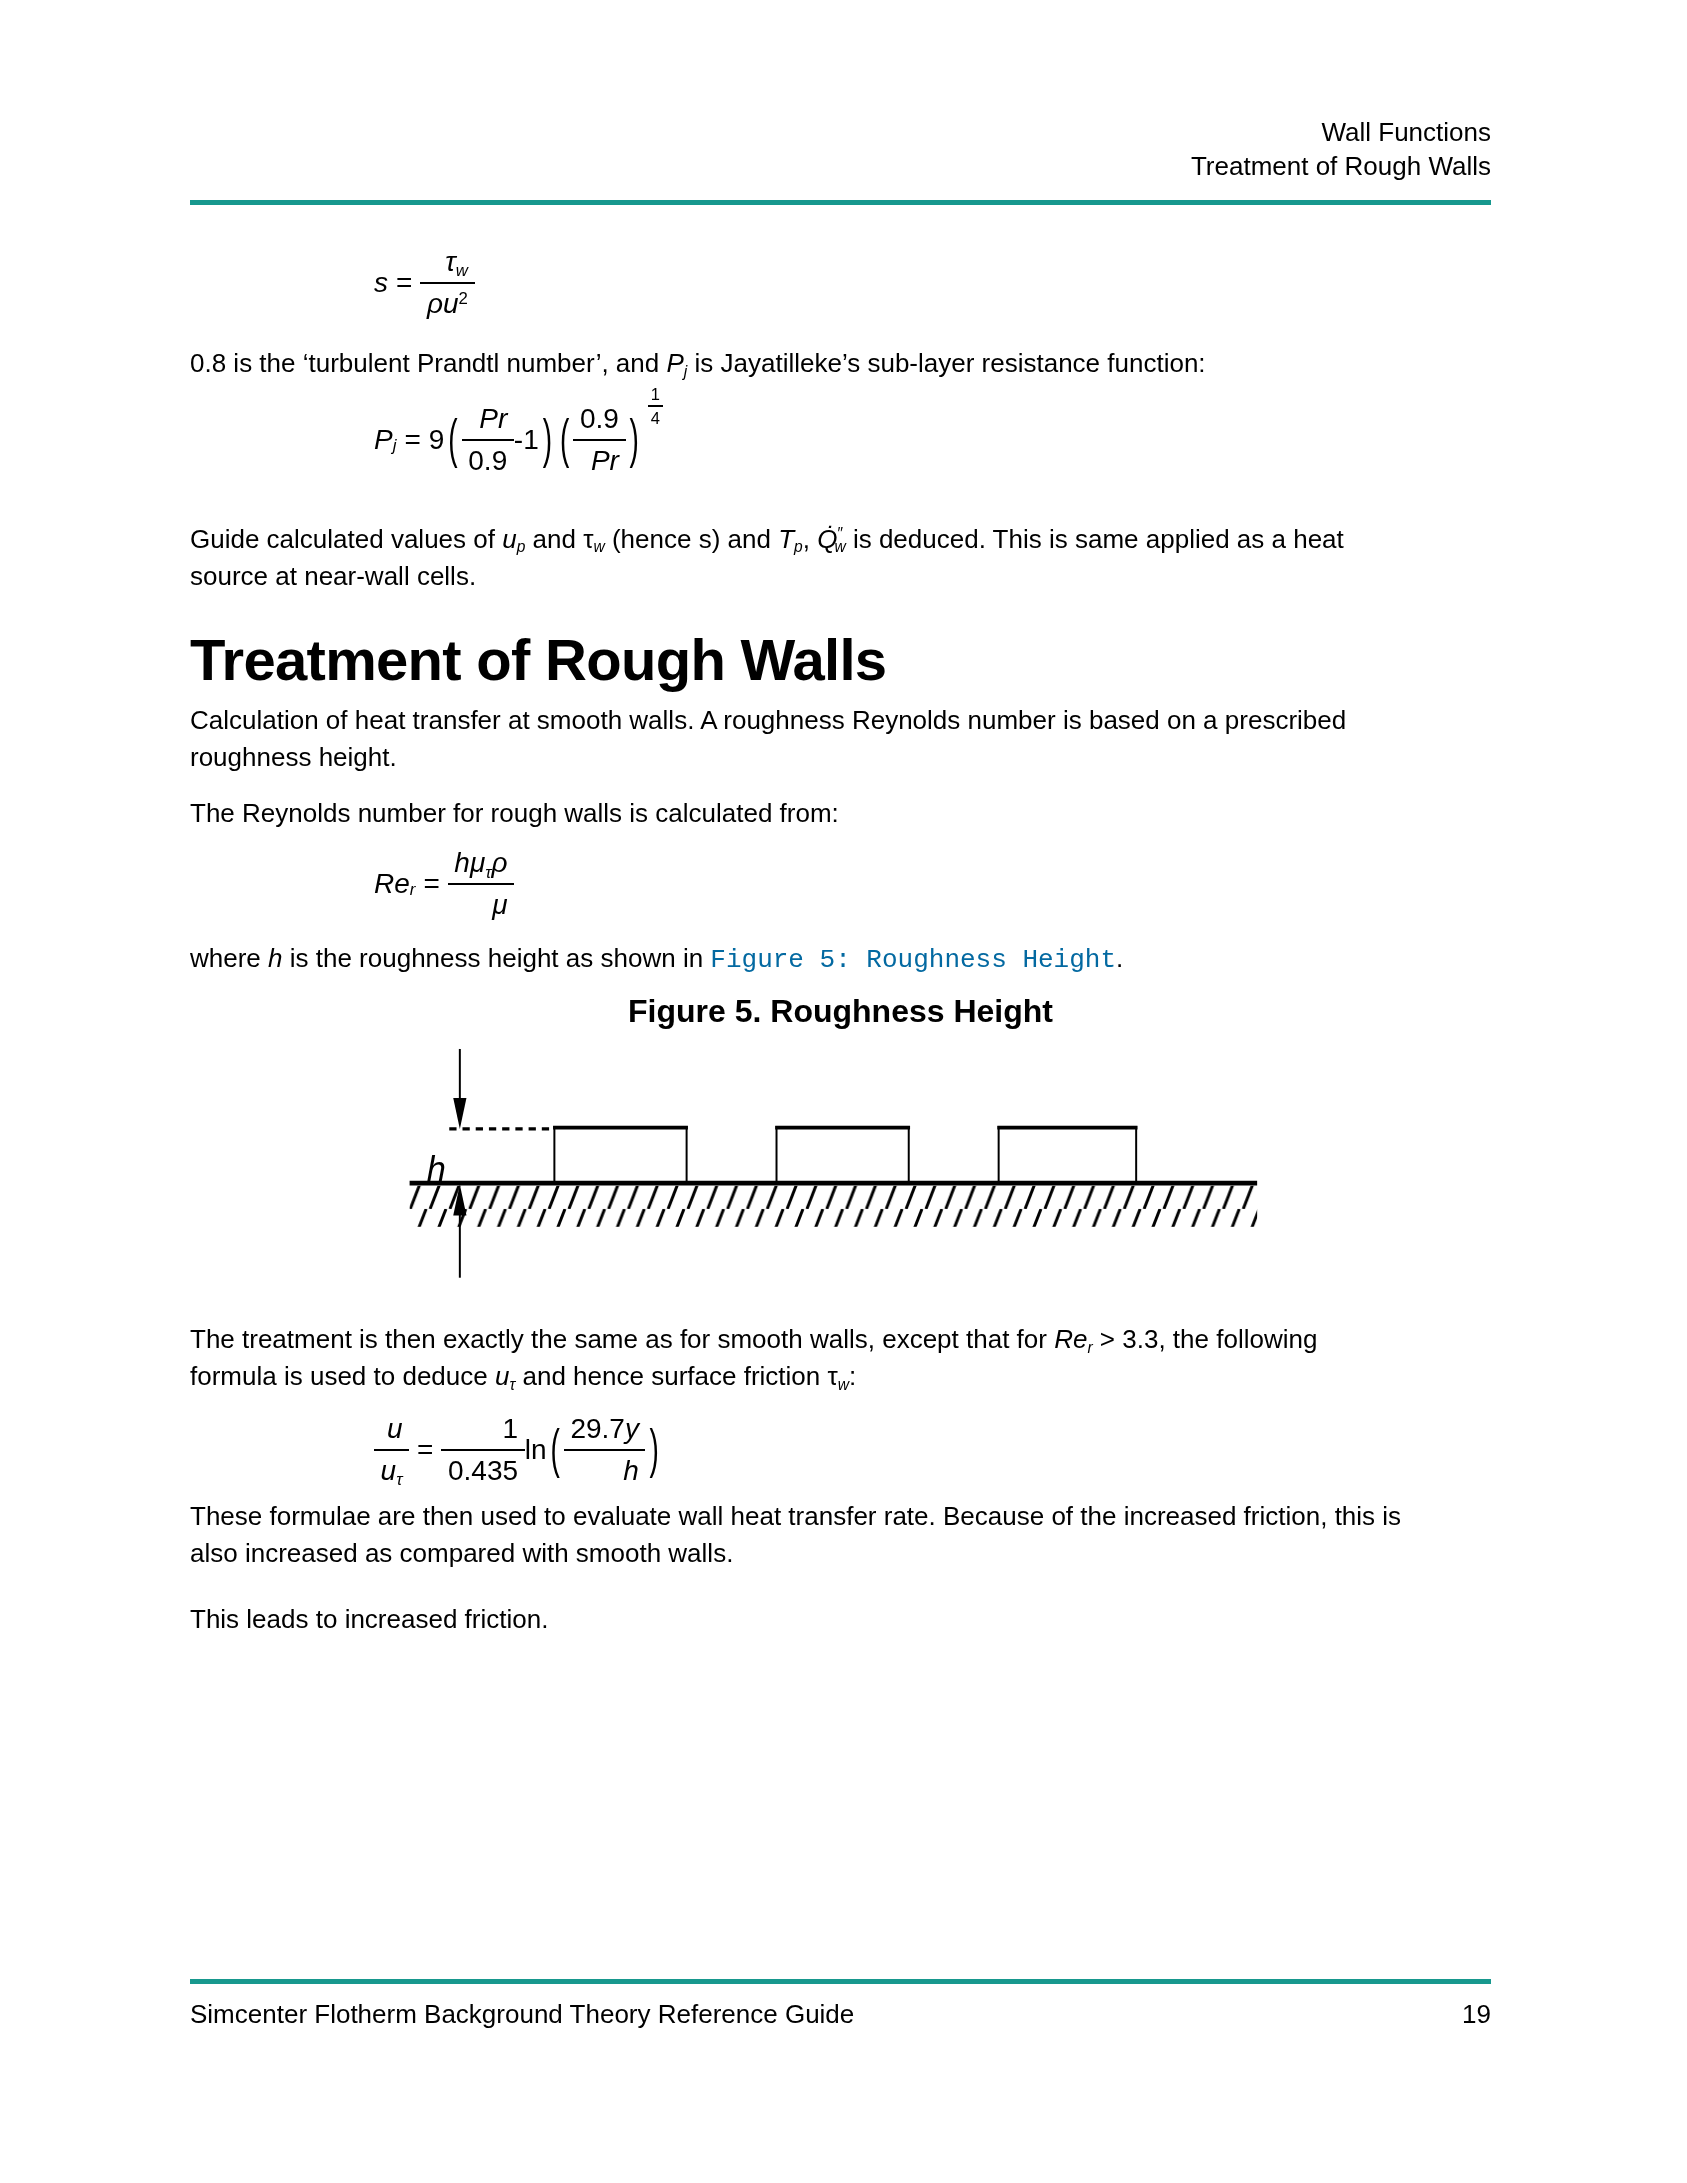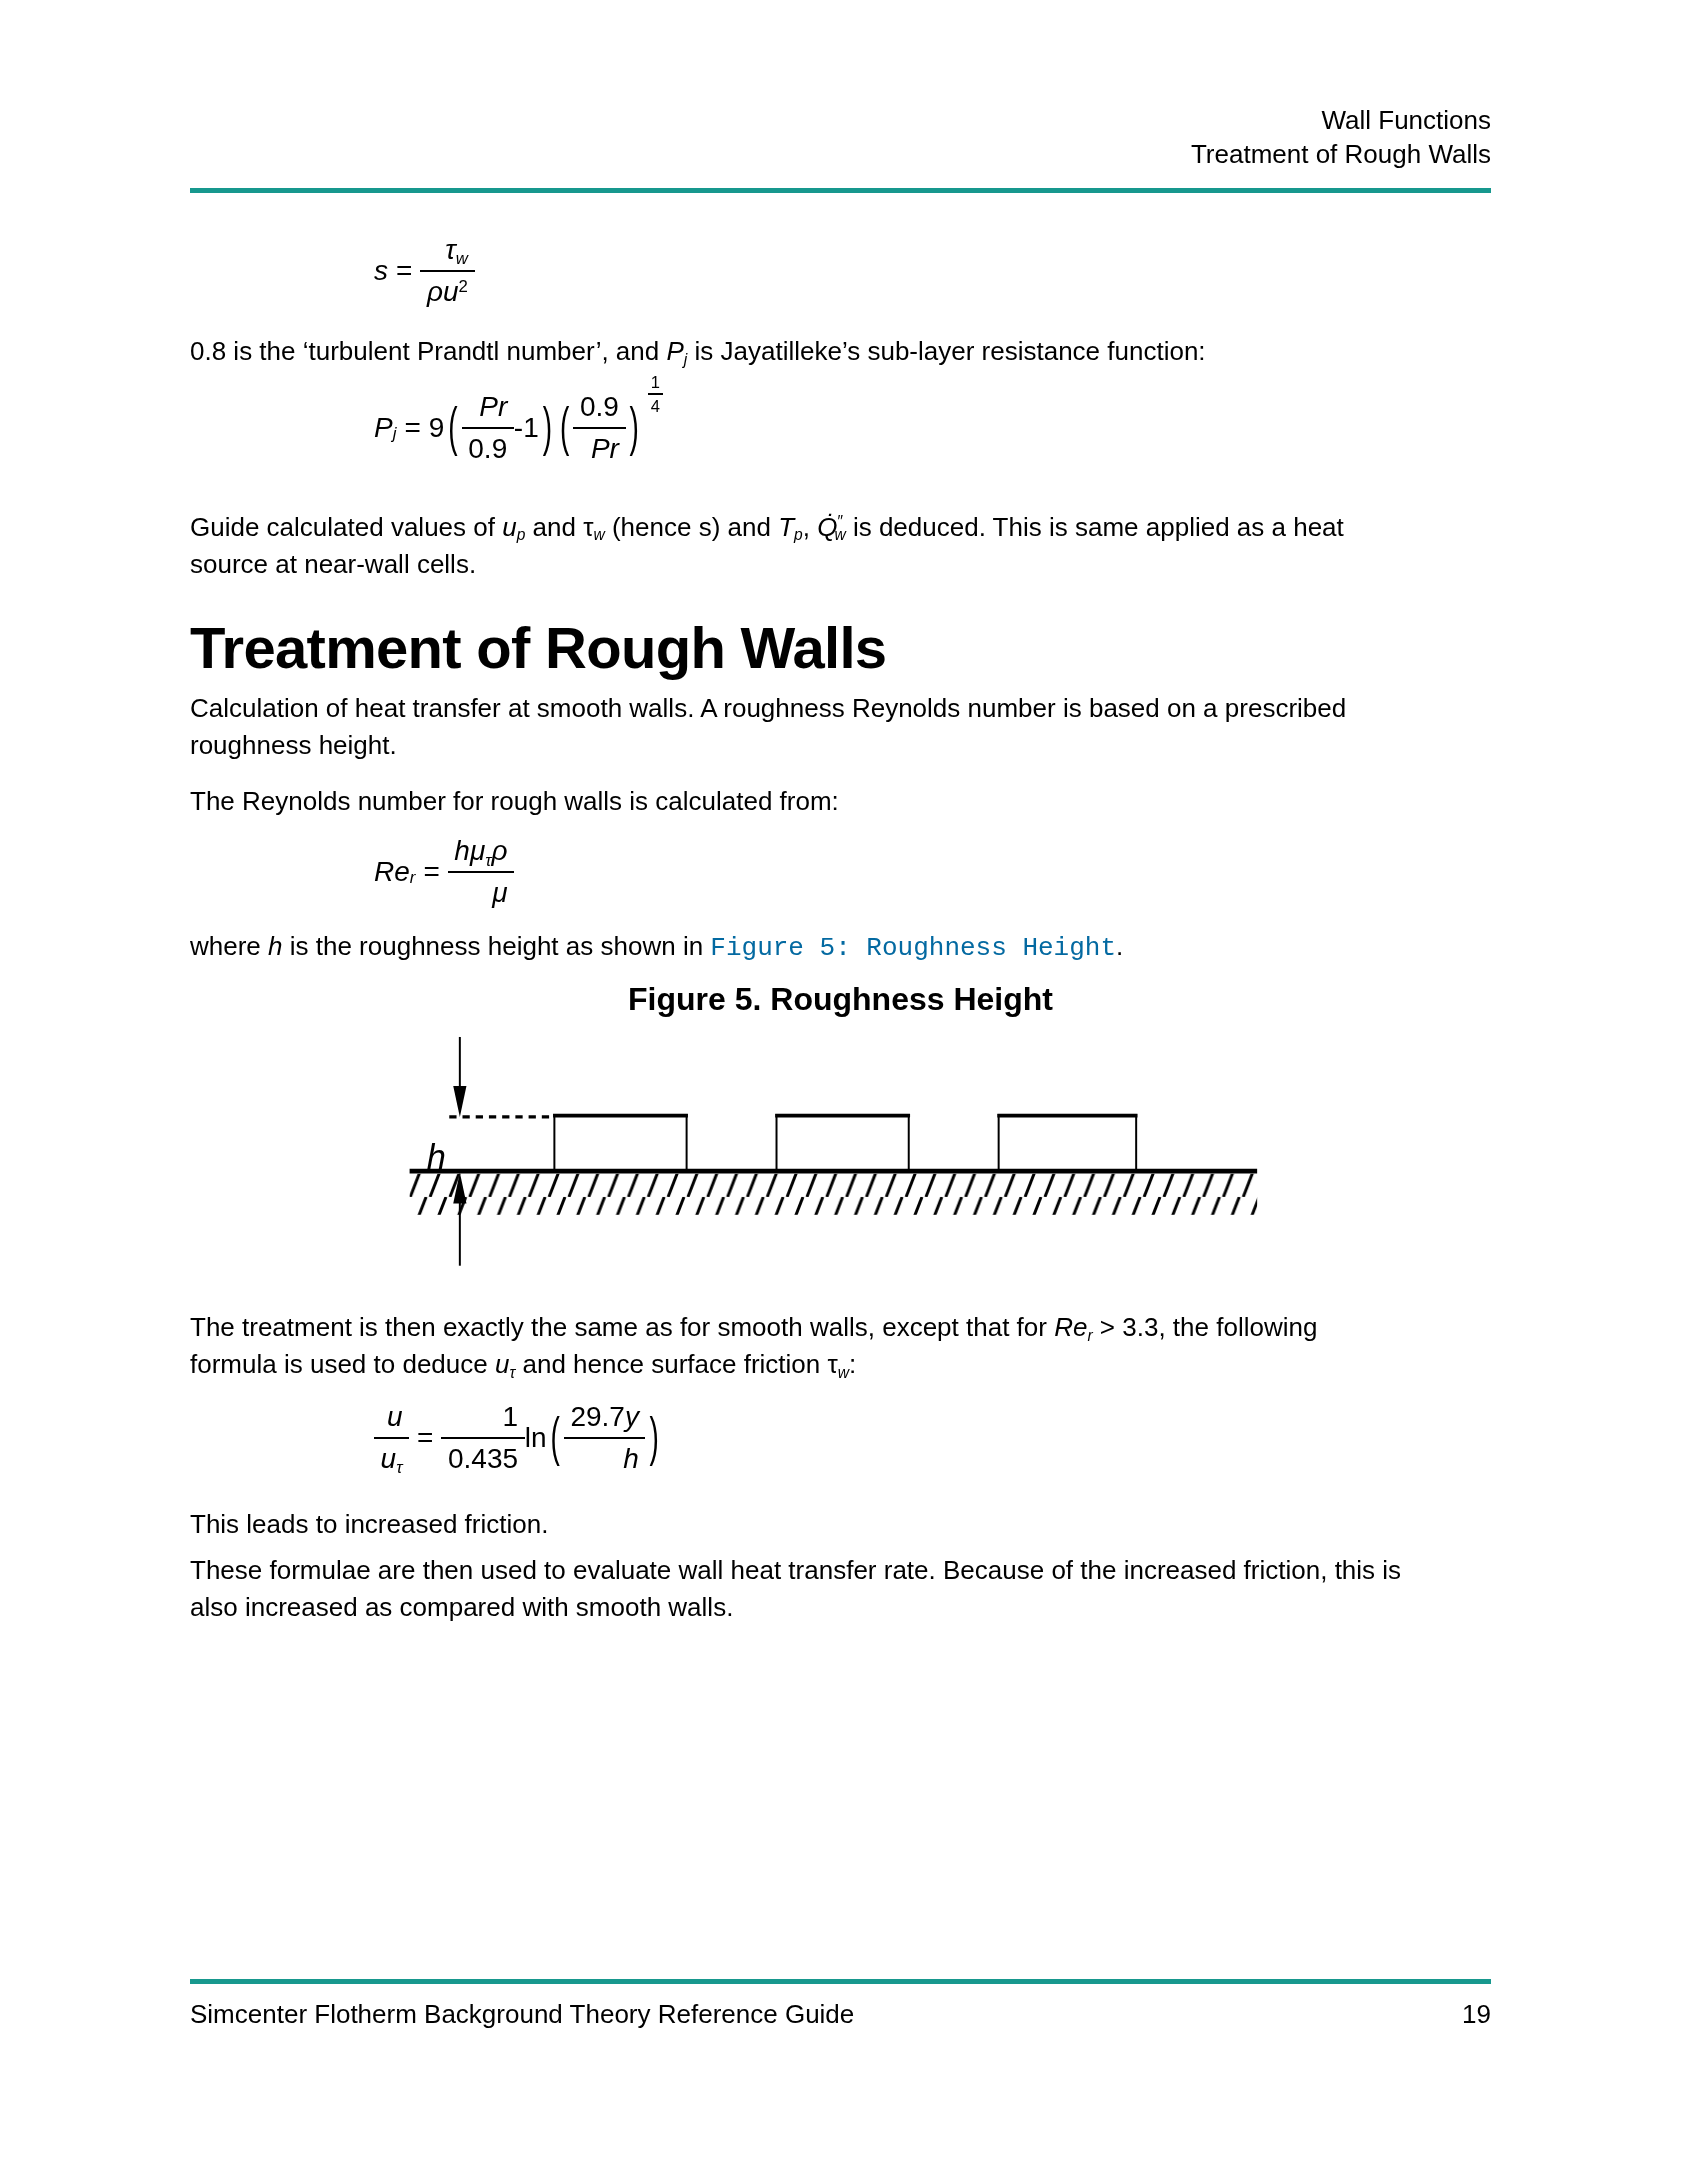--- a/index.html
+++ b/index.html
@@ -1,21 +1,21 @@
 <!DOCTYPE html>
 <html style="font-size:10.6px"><head>
 <meta charset="utf-8">
 <style>
   * { margin:0; padding:0; box-sizing:border-box; }
   html,body { background:#ffffff; }
   body {
     width:1687px; height:2183px; position:relative;
     font-family:"Liberation Sans", sans-serif; color:#000;
   }
-  .content { position:absolute; left:190px; top:0; width:1301px; }
+  .content { position:absolute; left:190px; top:12px; width:1301px; }
 
   
   .doc-header { padding-top:103px; text-align:right; font-size:26px; line-height:34px; }
   .rule { height:4.6px; background:#17988E; margin-top:17px; }
 
   
   .body-p { font-size:26px; line-height:37px; }
   .p-prandtl { margin-top:24px; }
   .p-from { margin-top:42px; }
   .p-calc { margin-top:9.3px; }
@@ -182,26 +182,26 @@
     </span>
     <span class="up">ln</span>
     <span class="bp">(</span>
     <span class="frac">
       <span class="num"><span class="up">29.7</span><span class="var">y</span></span>
       <span class="den var">h</span>
     </span>
     <span class="bp">)</span>
   </div>
 
-  <p class="body-p p-friction">This leads to increased friction.</p>
-
   <p class="body-p p-formulae">
     <span class="line">These formulae are then used to evaluate wall heat transfer rate. Because of the increased friction, this is</span>
     <span class="line">also increased as compared with smooth walls.</span>
   </p>
+
+  <p class="body-p p-friction">This leads to increased friction.</p>
 
 </div>
 
 <div class="footer-rule"></div>
 <div class="footer-row">
   <span>Simcenter Flotherm Background Theory Reference Guide</span>
   <span>19</span>
 </div>
 
 

